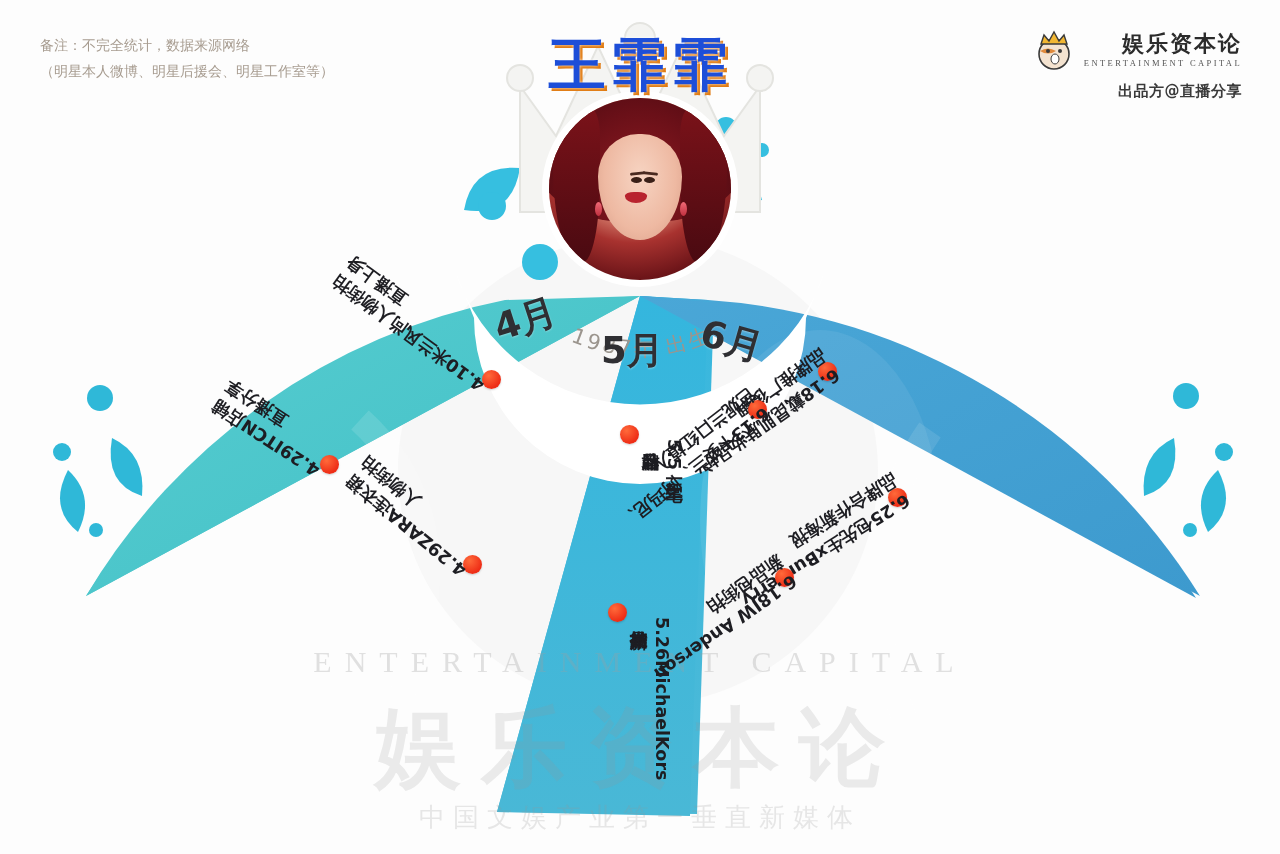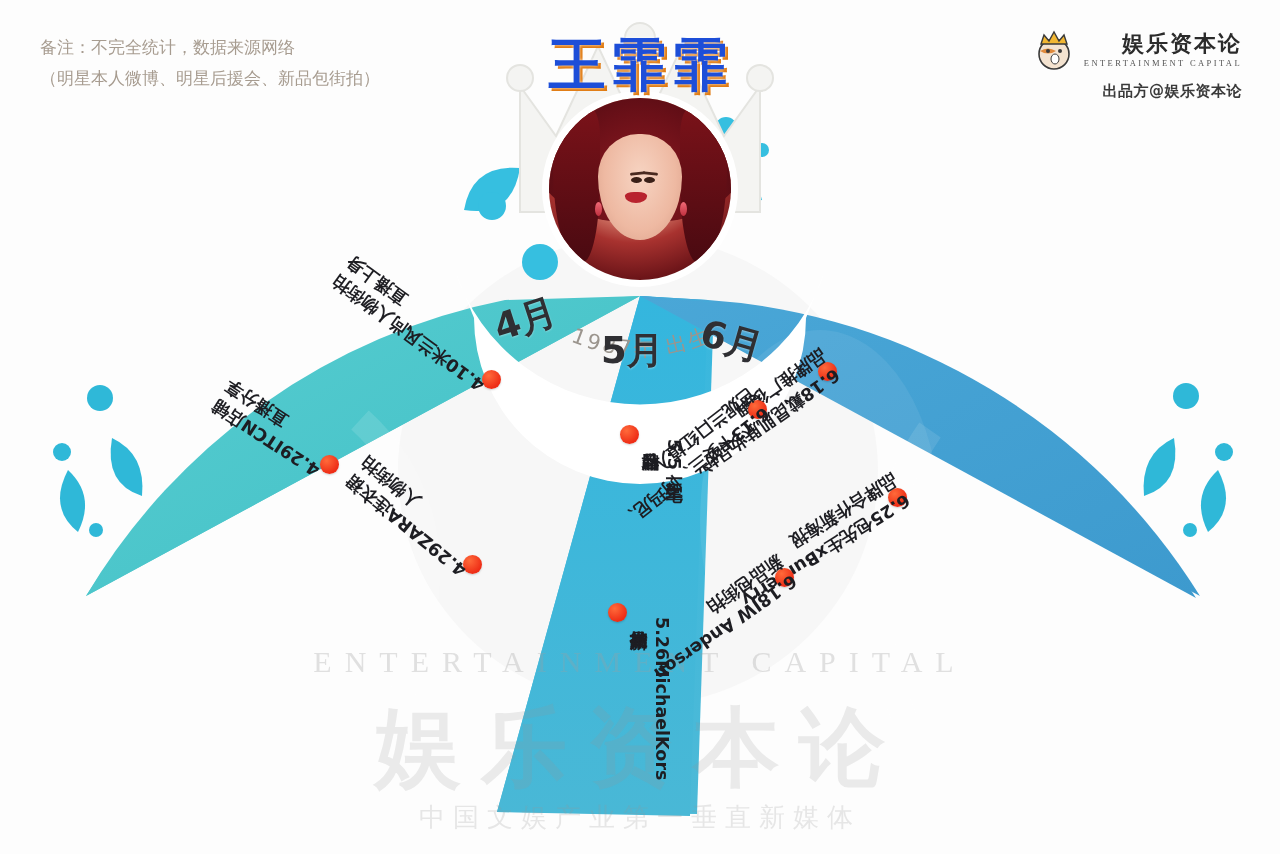--- a/index.html
+++ b/index.html
@@ -27,22 +27,22 @@
     position:absolute;left:50%;top:645px;transform:translateX(-50%);
     font-size:30px;color:rgba(160,160,160,.30);letter-spacing:13px;white-space:nowrap;
     font-family:"Liberation Serif",serif;pointer-events:none;
   }
   .wm-ghost{
     position:absolute;left:398px;top:236px;width:480px;height:470px;
     border-radius:50%;background:rgba(170,175,170,.07);pointer-events:none;
   }
 
   
-  .notes{position:absolute;left:40px;top:33px;color:#a79c90;font-size:17px;line-height:1.85;
-         font-family:Liberation Mono, monospace;white-space:nowrap;}
+  .notes{position:absolute;left:40px;top:33px;color:#a79c90;font-size:14px;line-height:1.85;
+         font-family:Liberation Serif, serif;white-space:nowrap;}
 
   
   .brand{position:absolute;right:38px;top:28px;text-align:right;}
   .brand-row{display:flex;align-items:center;justify-content:flex-end;gap:8px;}
   .brand-logo{width:44px;height:44px;position:relative;}
   .brand-name{font-size:22px;font-weight:bold;color:#2b2b2b;letter-spacing:2px;
               font-family:"DejaVu Sans",sans-serif;line-height:1;}
   .brand-en{font-size:8.5px;color:#555;letter-spacing:2.4px;margin-top:3px;
             font-family:"Liberation Serif",serif;}
   .brand-pub{margin-top:10px;font-size:15px;font-weight:bold;color:#3a3a3a;letter-spacing:.5px;
@@ -237,41 +237,41 @@
       <div class="lips"></div>
     </div>
     <div class="earring l"></div>
     <div class="earring r"></div>
   </div>
 
   <div class="title">王霏霏</div>
 
   <div class="notes">
     <div>备注：不完全统计，数据来源网络</div>
-    <div>（明星本人微博、明星后援会、新品包街拍）</div>
+    <div>（明星本人微博、明星后援会、明星工作室等）</div>
   </div>
 
   <div class="brand">
     <div class="brand-row">
       <div class="brand-logo">
         <svg viewBox="0 0 44 44" width="44" height="44">
           <circle cx="22" cy="26" r="15" fill="#f4e3d0" stroke="#3a3a3a" stroke-width="1.6"></circle>
           <path d="M9,16 L12,7 L17,13 L22,4 L27,13 L32,7 L35,16 Z" fill="#f2b733" stroke="#3a3a3a" stroke-width="1.4"></path>
           <path d="M8,23 q8,-5 16,0 q-8,5 -16,0 Z" fill="#e08a3c"></path>
           <circle cx="16" cy="23" r="2" fill="#3a3a3a"></circle>
           <circle cx="28" cy="23" r="2" fill="#3a3a3a"></circle>
           <ellipse cx="23" cy="31" rx="4" ry="5" fill="#ffffff" stroke="#3a3a3a" stroke-width="1"></ellipse>
         </svg>
       </div>
       <div>
         <div class="brand-name">娱乐资本论</div>
         <div class="brand-en">ENTERTAINMENT CAPITAL</div>
       </div>
     </div>
-    <div class="brand-pub">出品方@娱乐资本论</div>
+    <div class="brand-pub">出品方@直播分享</div>
   </div>
 
   <div class="month" id="m-apr">4月</div>
   <div class="month" id="m-may">5月</div>
   <div class="month" id="m-jun">6月</div>
 
   <div class="event" style="left:320px;top:455px;">
     <div class="dot"></div>
     <div class="evtext rot" style="left:-8px;top:26px;transform:rotate(213deg);transform-origin:left top;text-align:right;">
       <span>4.29ITCN店铺</span>

